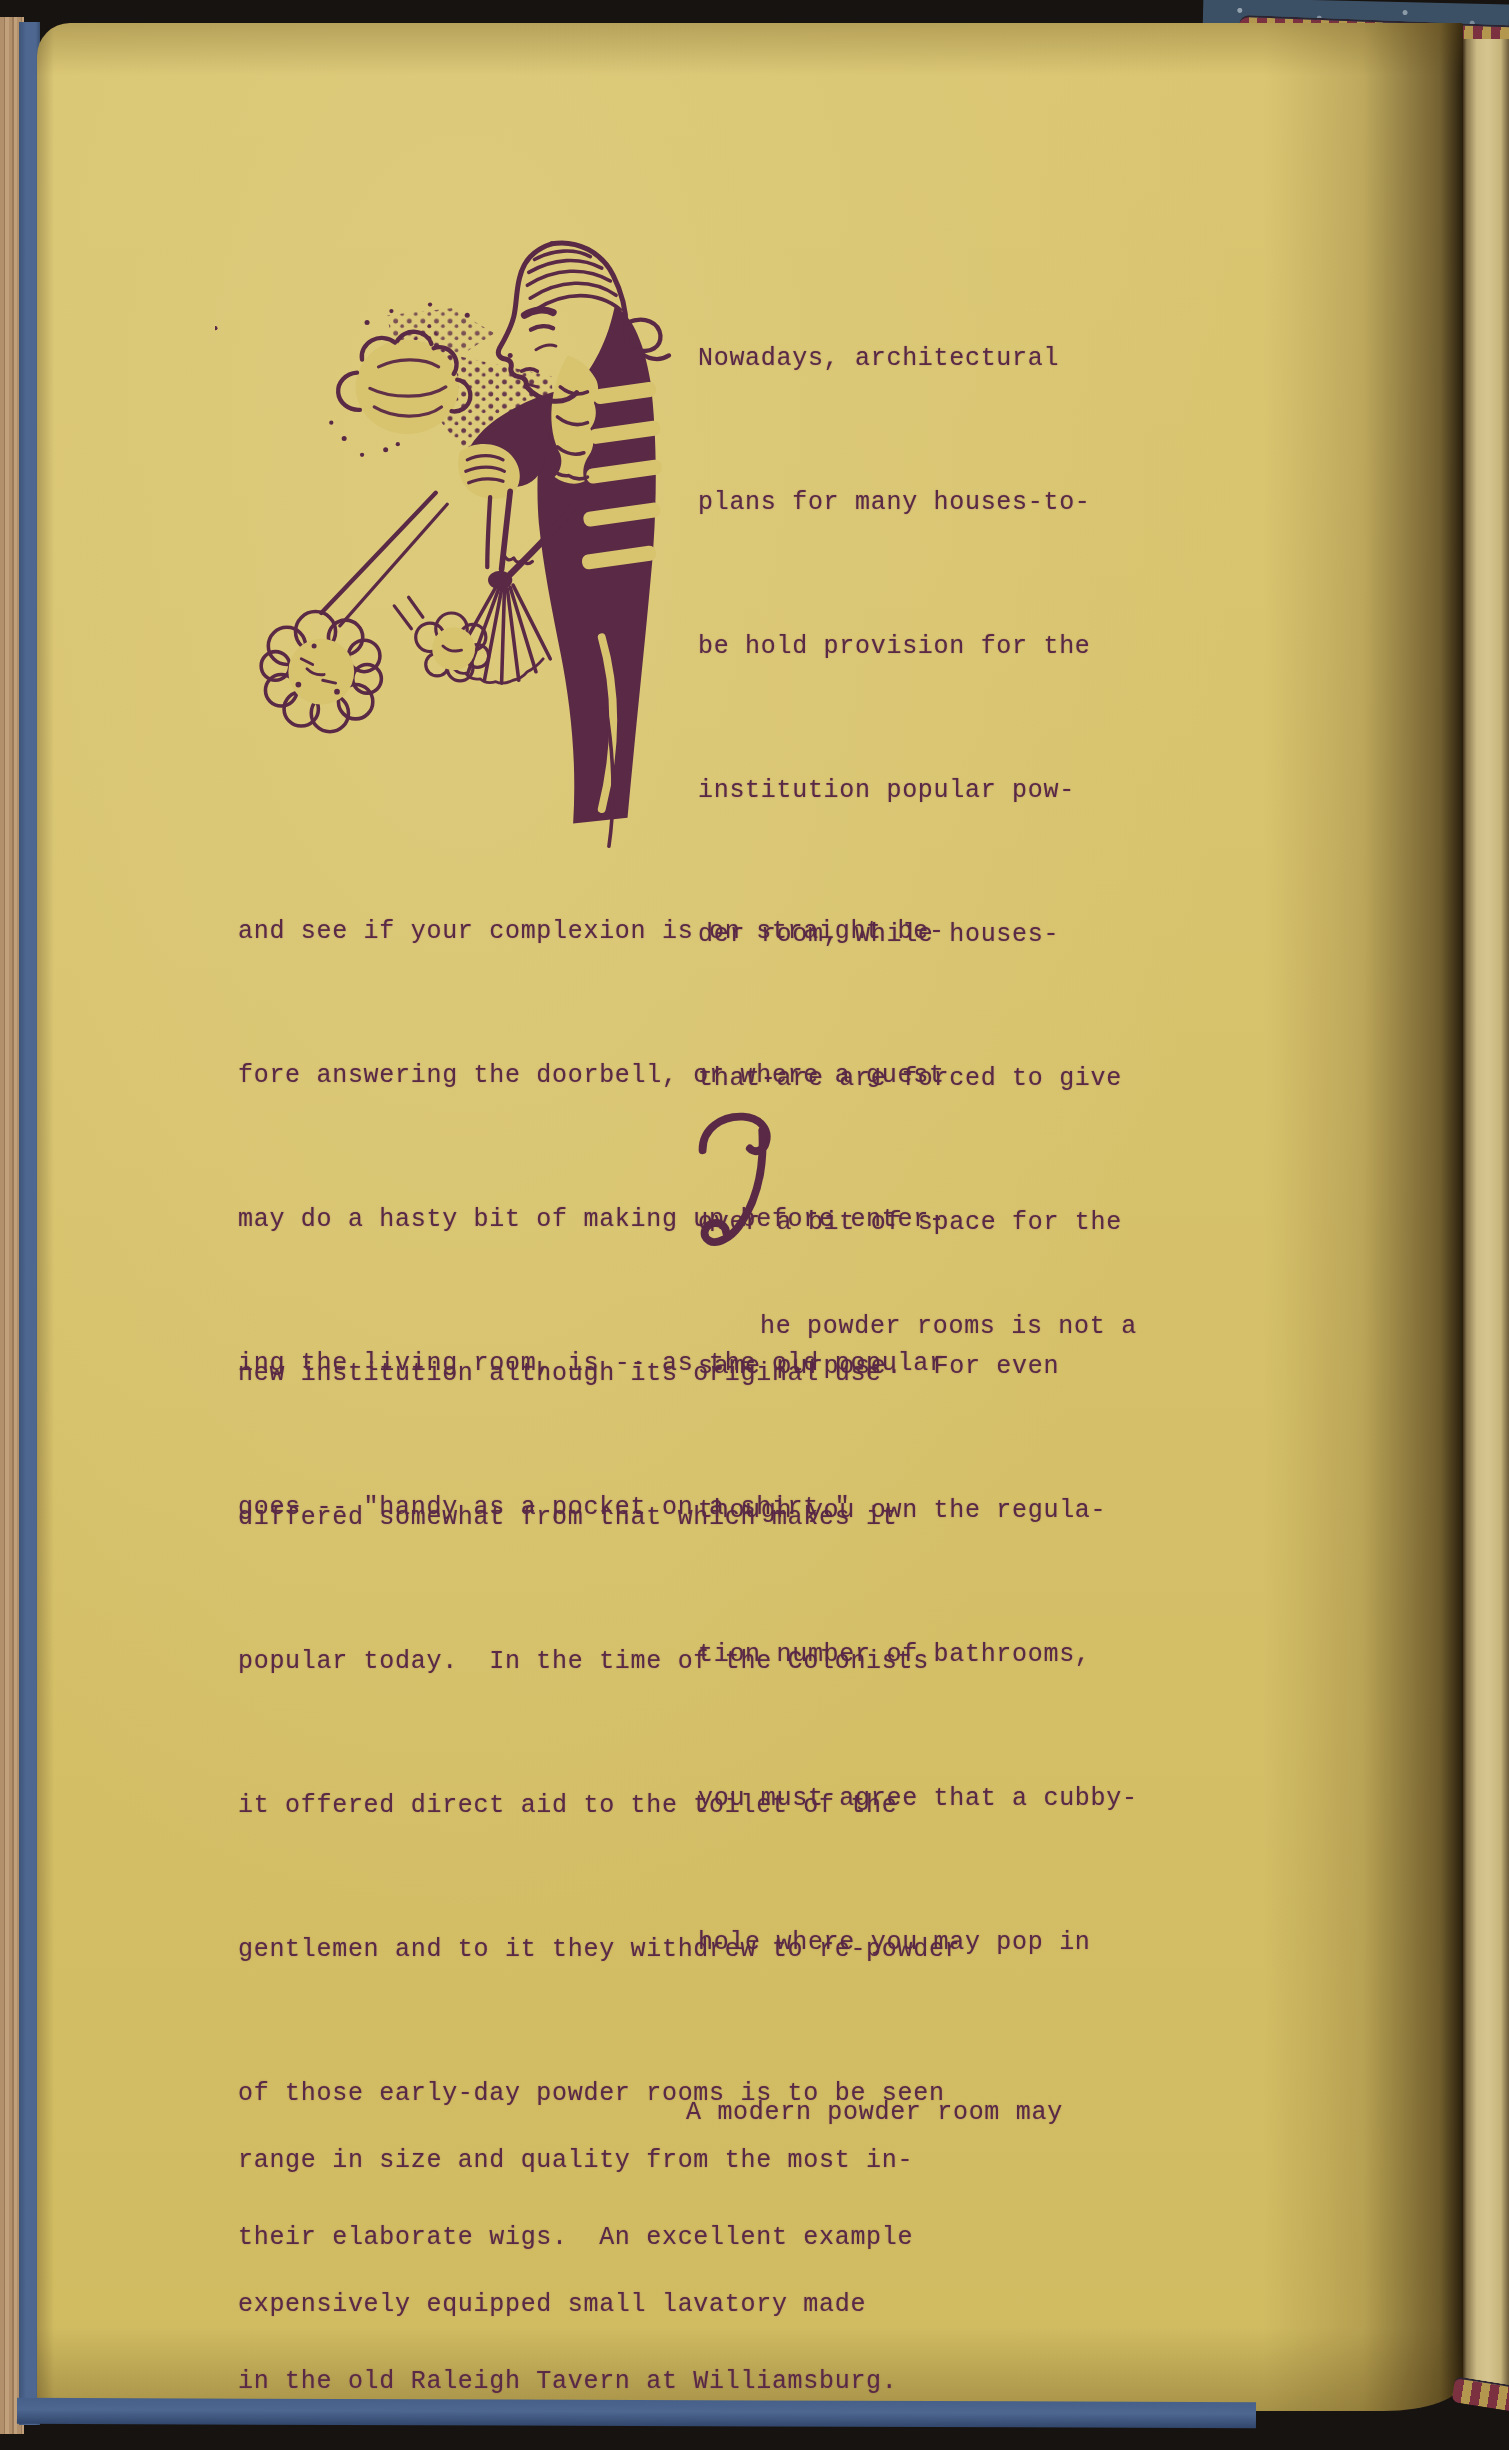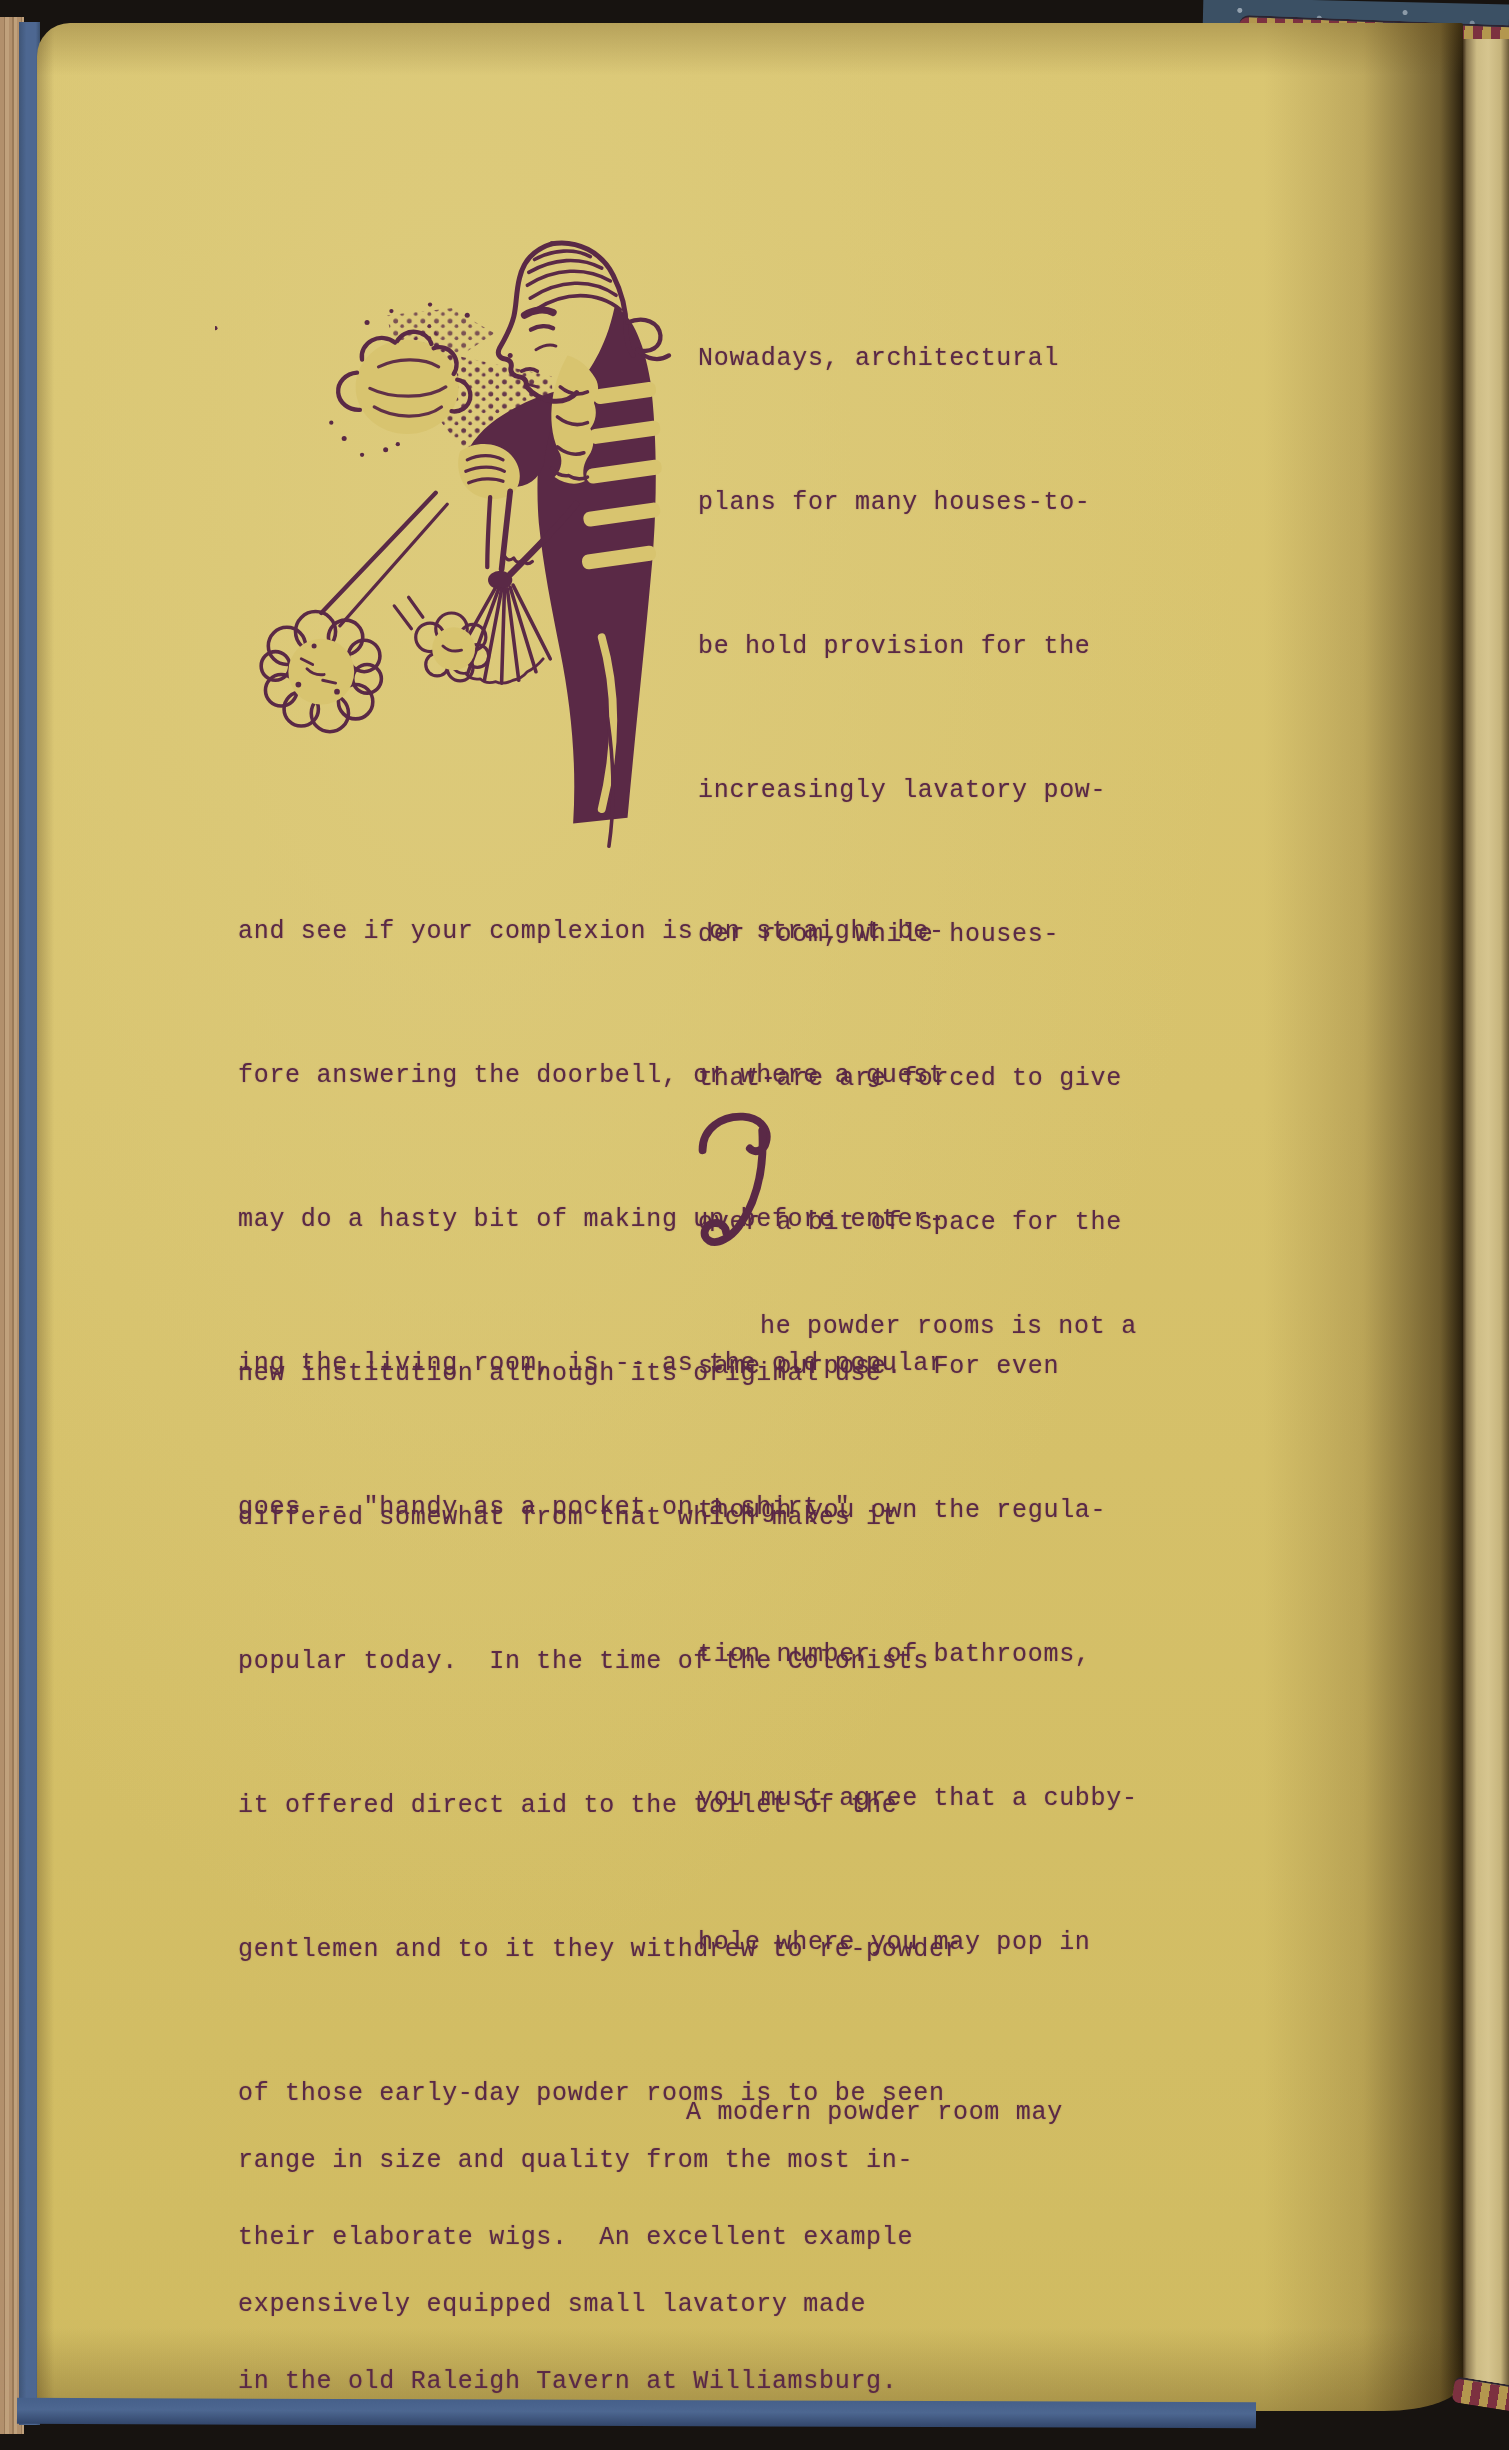--- a/index.html
+++ b/index.html
@@ -255,21 +255,21 @@
 
   <path class="ink" stroke-width="4.5" d="M404,486 q5,10 13,3 q5,10 13,3 q5,9 13,2"></path>
   <path class="ink" stroke-width="4.5" d="M250,556 l24,32 M270,544 l20,28"></path>
   <path class="ink" stroke-width="5" d="M546,700 C556,760 559,830 550,892"></path>
 </svg>
 
 <div class="txt" id="p1col" style="left:698px;top:239px">
   <div class="ln">Nowadays, architectural</div>
   <div class="ln">plans for many houses-to-</div>
   <div class="ln">be hold provision for the</div>
-  <div class="ln">increasingly lavatory pow-</div>
+  <div class="ln">institution popular pow-</div>
   <div class="ln">der room, while houses-</div>
   <div class="ln">that-are are forced to give</div>
   <div class="ln">over a bit of space for the</div>
   <div class="ln">same purpose.  For even</div>
   <div class="ln">though you own the regula-</div>
   <div class="ln">tion number of bathrooms,</div>
   <div class="ln">you must agree that a cubby-</div>
   <div class="ln">hole where you may pop in</div>
 </div>
 

